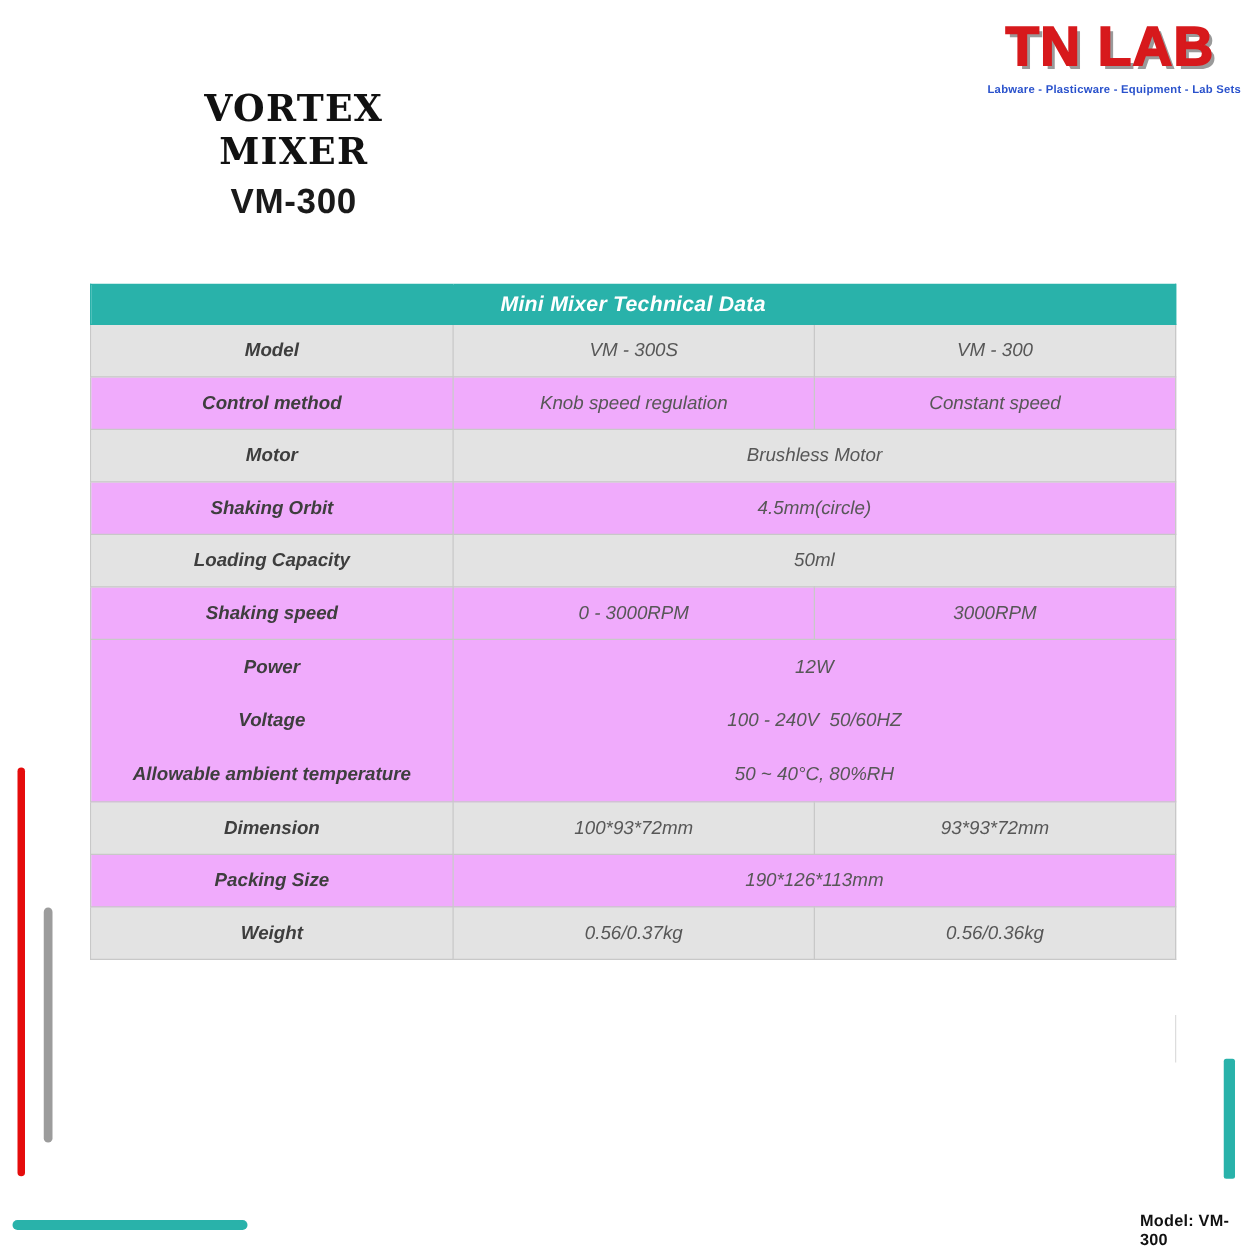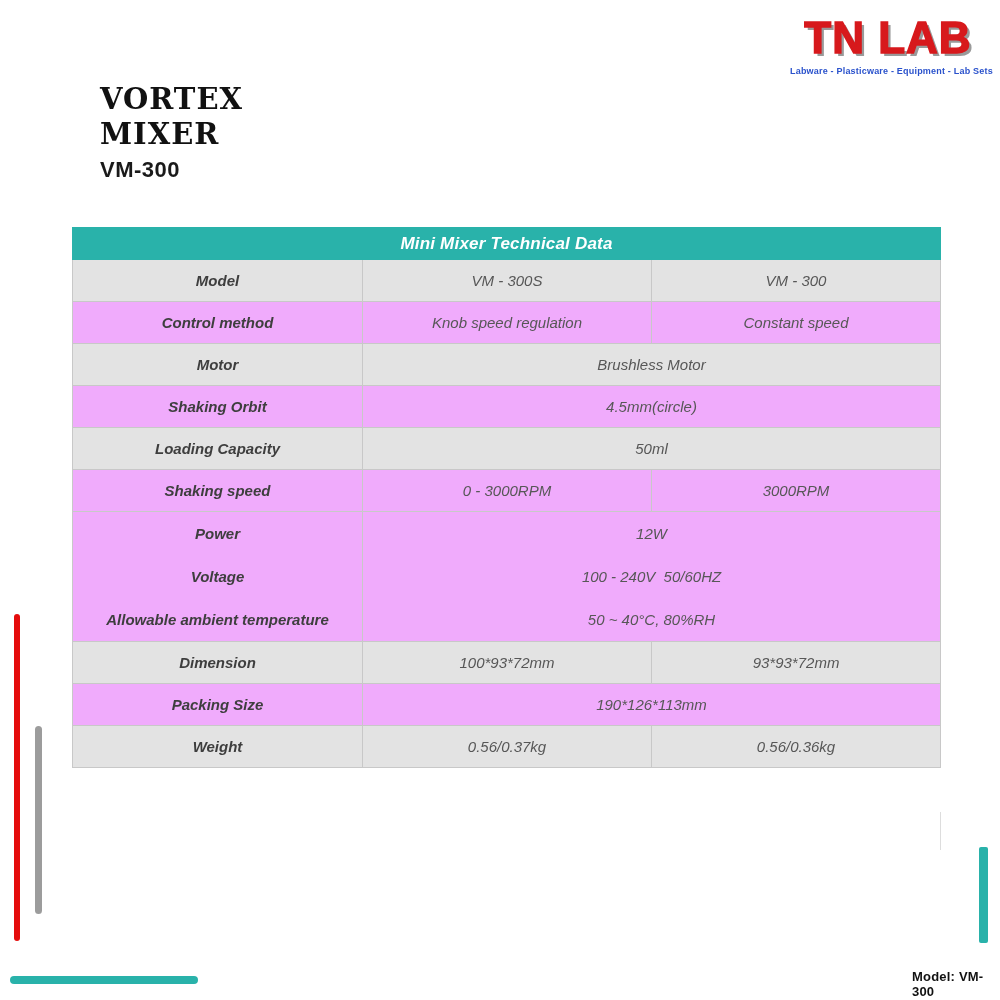--- a/index.html
+++ b/index.html
@@ -16,32 +16,32 @@
   *{margin:0;padding:0;box-sizing:border-box;}
   html,body{width:1000px;height:1000px;}
   body{
     position:relative;
     background:#ffffff;
     font-family:"Liberation Sans", sans-serif;
     overflow:hidden;
   }
 
   
-  .brand{position:absolute;left:100px;top:82px;width:270px;text-align:left;}
+  .brand{position:absolute;left:100px;top:70px;width:270px;text-align:center;}
   .brand-title{
     font-family:"DejaVu Serif", serif;
     font-weight:bold;
     font-size:29px;
     letter-spacing:1px;
     color:#111;
     transform:scaleY(1.02);
   }
   .brand-model{
     margin-top:7px;
-    font-size:22px;
+    font-size:28px;
     font-weight:bold;
     color:#1a1a1a;
     letter-spacing:.5px;
   }
 
   
   .logo{position:absolute;left:790px;top:14px;width:196px;text-align:center;}
   .logo-name{
     font-size:44px;
     font-weight:bold;

